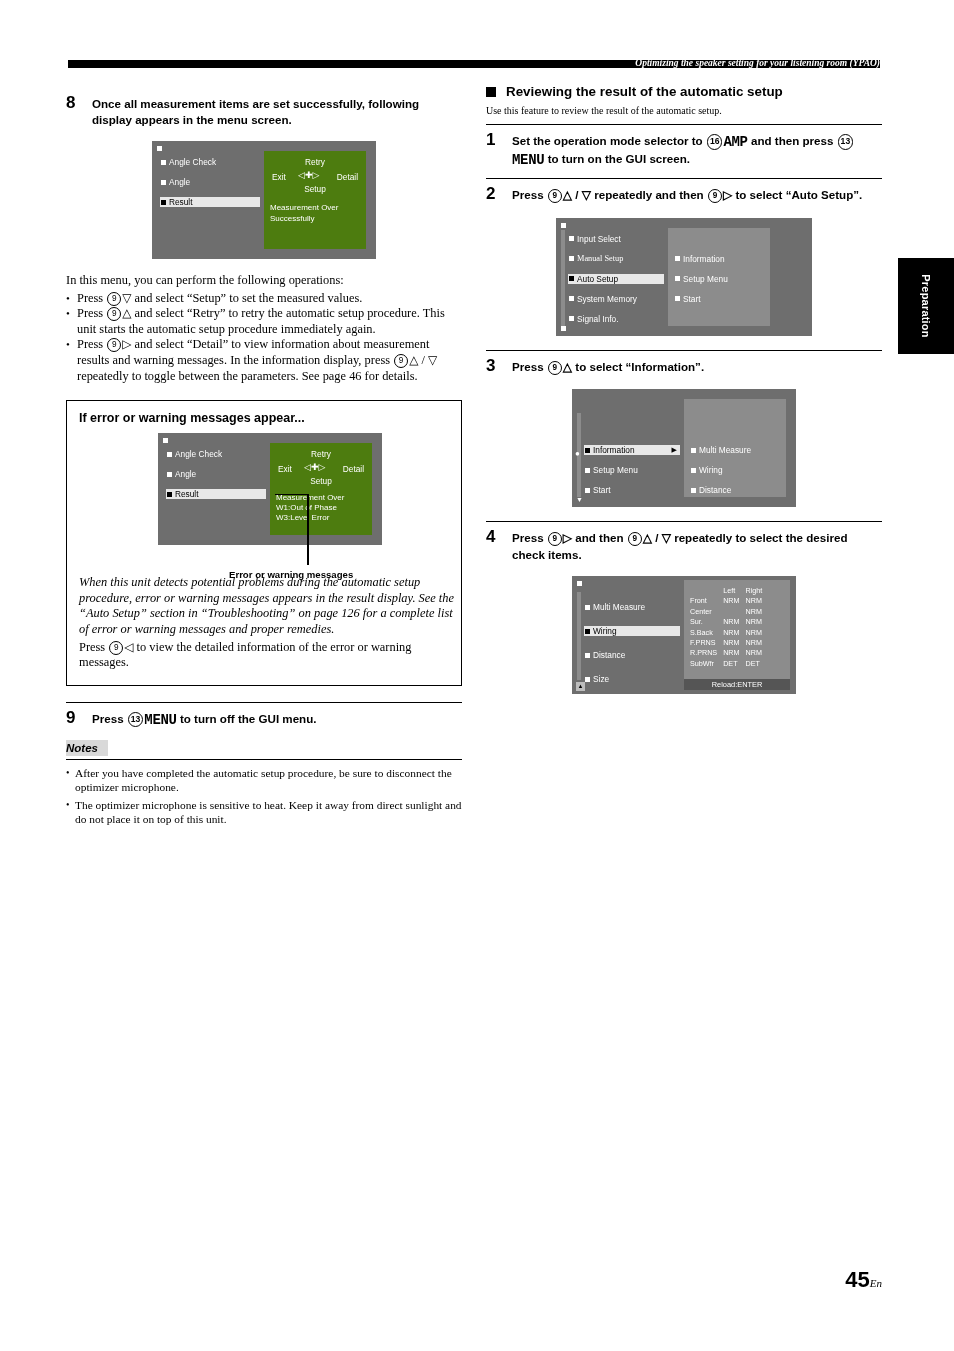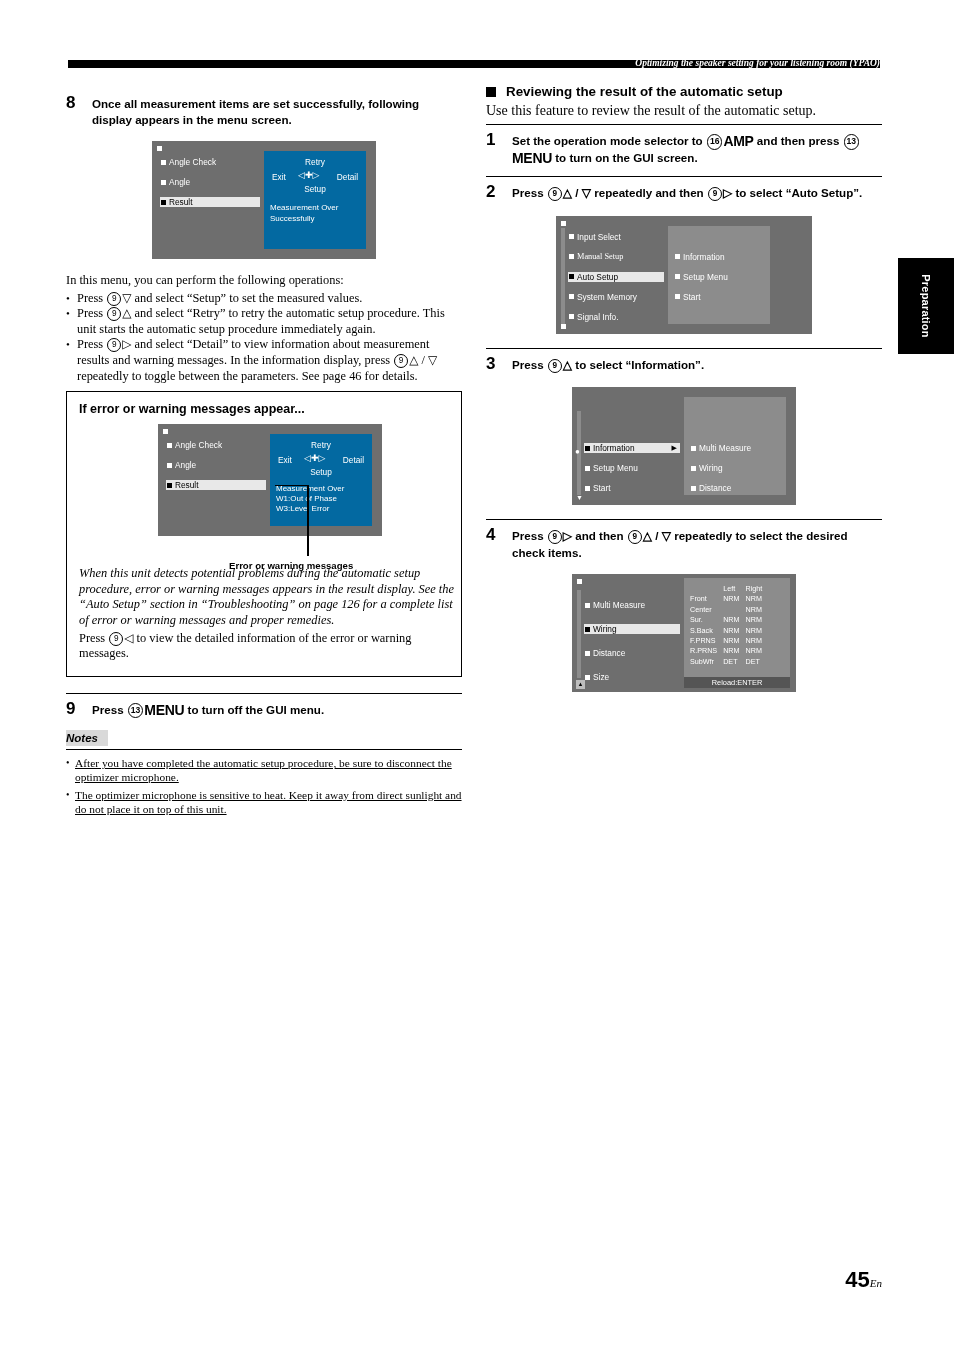--- a/index.html
+++ b/index.html
@@ -39,55 +39,55 @@
   ul.bul{list-style:none;margin:0;padding:0;}
   ul.bul li{position:relative;padding-left:11px;font-size:12.4px;line-height:15.6px;margin-bottom:0px;}
   ul.bul li:before{content:"\2022";position:absolute;left:0;top:0;font-size:11px;}
 
   
   .circnum{display:inline-block;width:12px;height:12px;border:1.2px solid #000;border-radius:50%;
     font-size:8.2px;line-height:11px;text-align:center;font-family:"Liberation Sans",sans-serif;
     vertical-align:1px;margin:0 1px;}
   .circnum.big{width:13.5px;height:13.5px;font-size:8.6px;line-height:12px;}
   .keyglyph{font-size:12px;vertical-align:0px;}
-  .btnbold{font-family:Liberation Sans, sans-serif;font-weight:bold;font-size:14px;
+  .btnbold{font-family:Liberation Mono, monospace;font-weight:bold;font-size:14px;
     letter-spacing:-0.3px;vertical-align:-1px;margin-top:12px;}
 
   
-  .boxed{border:1px solid #000;padding:10px 0 12px 12px;margin-top:7px;}
+  .boxed{border:1px solid #000;padding:10px 0 12px 12px;margin-top:16px;}
   .boxed h4{font-family:"Liberation Sans",sans-serif;font-weight:bold;font-size:12.5px;margin:0 0 8px 0;}
 
   
   .notes-tag{display:inline-block;background:#d9d9d9;font-family:"Liberation Sans",sans-serif;
     font-style:italic;font-weight:bold;font-size:11.5px;padding:2px 10px 2px 0;}
   .notes-rule{border-top:1px solid #000;margin-top:3px;}
   ul.notes{list-style:none;margin:6px 0 0 0;padding:0;}
-  ul.notes li{position:relative;padding-left:9px;font-size:11.4px;line-height:14.2px;margin-bottom:3px;text-decoration:underline;}
+  ul.notes li{position:relative;padding-left:9px;font-size:11.4px;line-height:14.2px;margin-bottom:3px;}
   ul.notes li:before{content:"\2022";position:absolute;left:0;top:0;font-size:10px;}
 
   
   .sec-h{font-family:"Liberation Sans",sans-serif;font-weight:bold;font-size:13.4px;
     position:relative;padding-left:20px;margin:0 0 4px 0;}
   .sec-h .sq{position:absolute;left:0;top:3px;width:10px;height:10px;background:#000;}
-  .sec-sub{font-size:14px;line-height:15px;margin:0 0 6px 0;}
+  .sec-sub{font-size:10px;line-height:15px;margin:0 0 6px 0;}
 
   
   .gui{position:relative;background:#6e6e6e;color:#fff;
        font-family:"Liberation Sans",sans-serif;}
   .gui .tick{position:absolute;width:5px;height:5px;background:#fff;}
   .gitem{position:relative;font-size:8.3px;line-height:10px;padding-left:9px;color:#fff;white-space:nowrap;}
   .gitem:before{content:"";position:absolute;left:1px;top:2.5px;width:5px;height:5px;background:#fff;}
   .gitem.sel{background:#e8e8e8;color:#000;}
   .gitem.sel:before{background:#000;}
 
   
   .s-measure{width:224px;height:118px;}
   .s-left{position:absolute;left:8px;top:16px;width:100px;}
   .s-left .row{height:20px;}
-  .s-right{position:absolute;left:112px;top:10px;width:102px;height:98px;background:#0369a1;}
+  .s-right{position:absolute;left:112px;top:10px;width:102px;height:98px;background:#4d7c0f;}
 
   
   .callout-line{position:absolute;background:#000;}
 
   
   .cap{font-family:"Liberation Sans",sans-serif;font-weight:bold;font-size:9.6px;}
 
   
   .pageno{position:absolute;right:72px;bottom:58px;font-family:"Liberation Sans",sans-serif;
     font-weight:bold;font-size:22px;}

